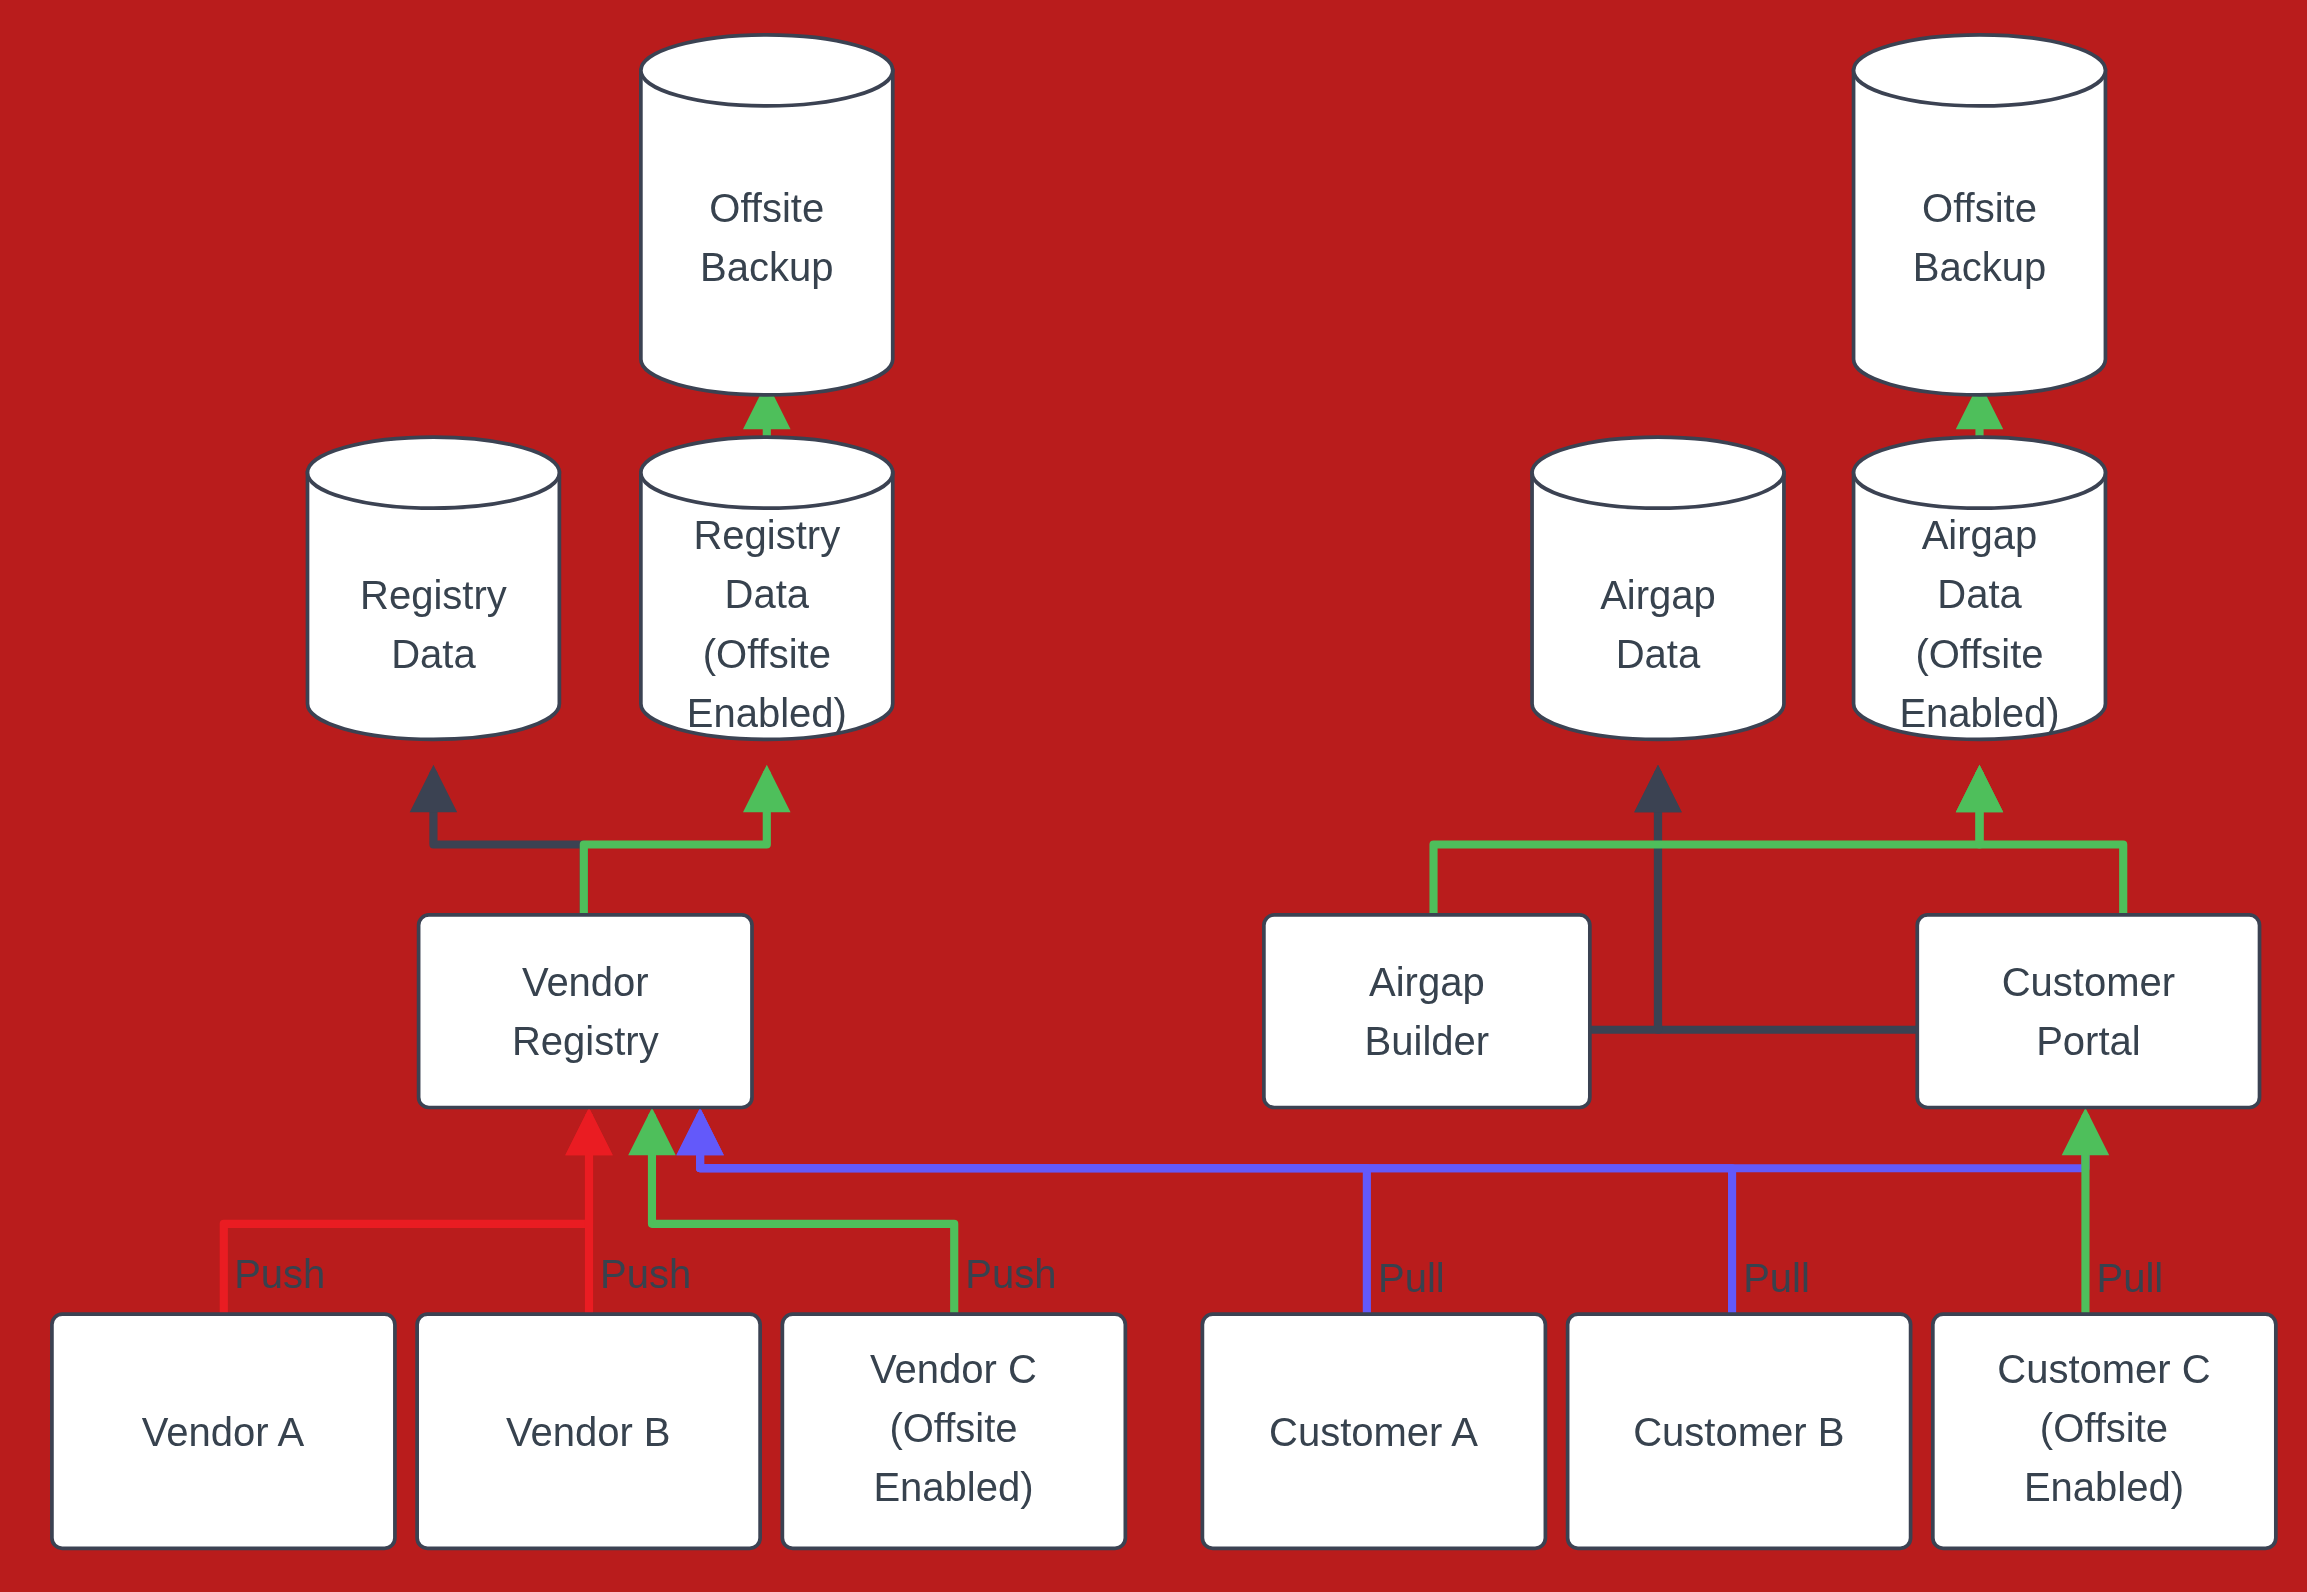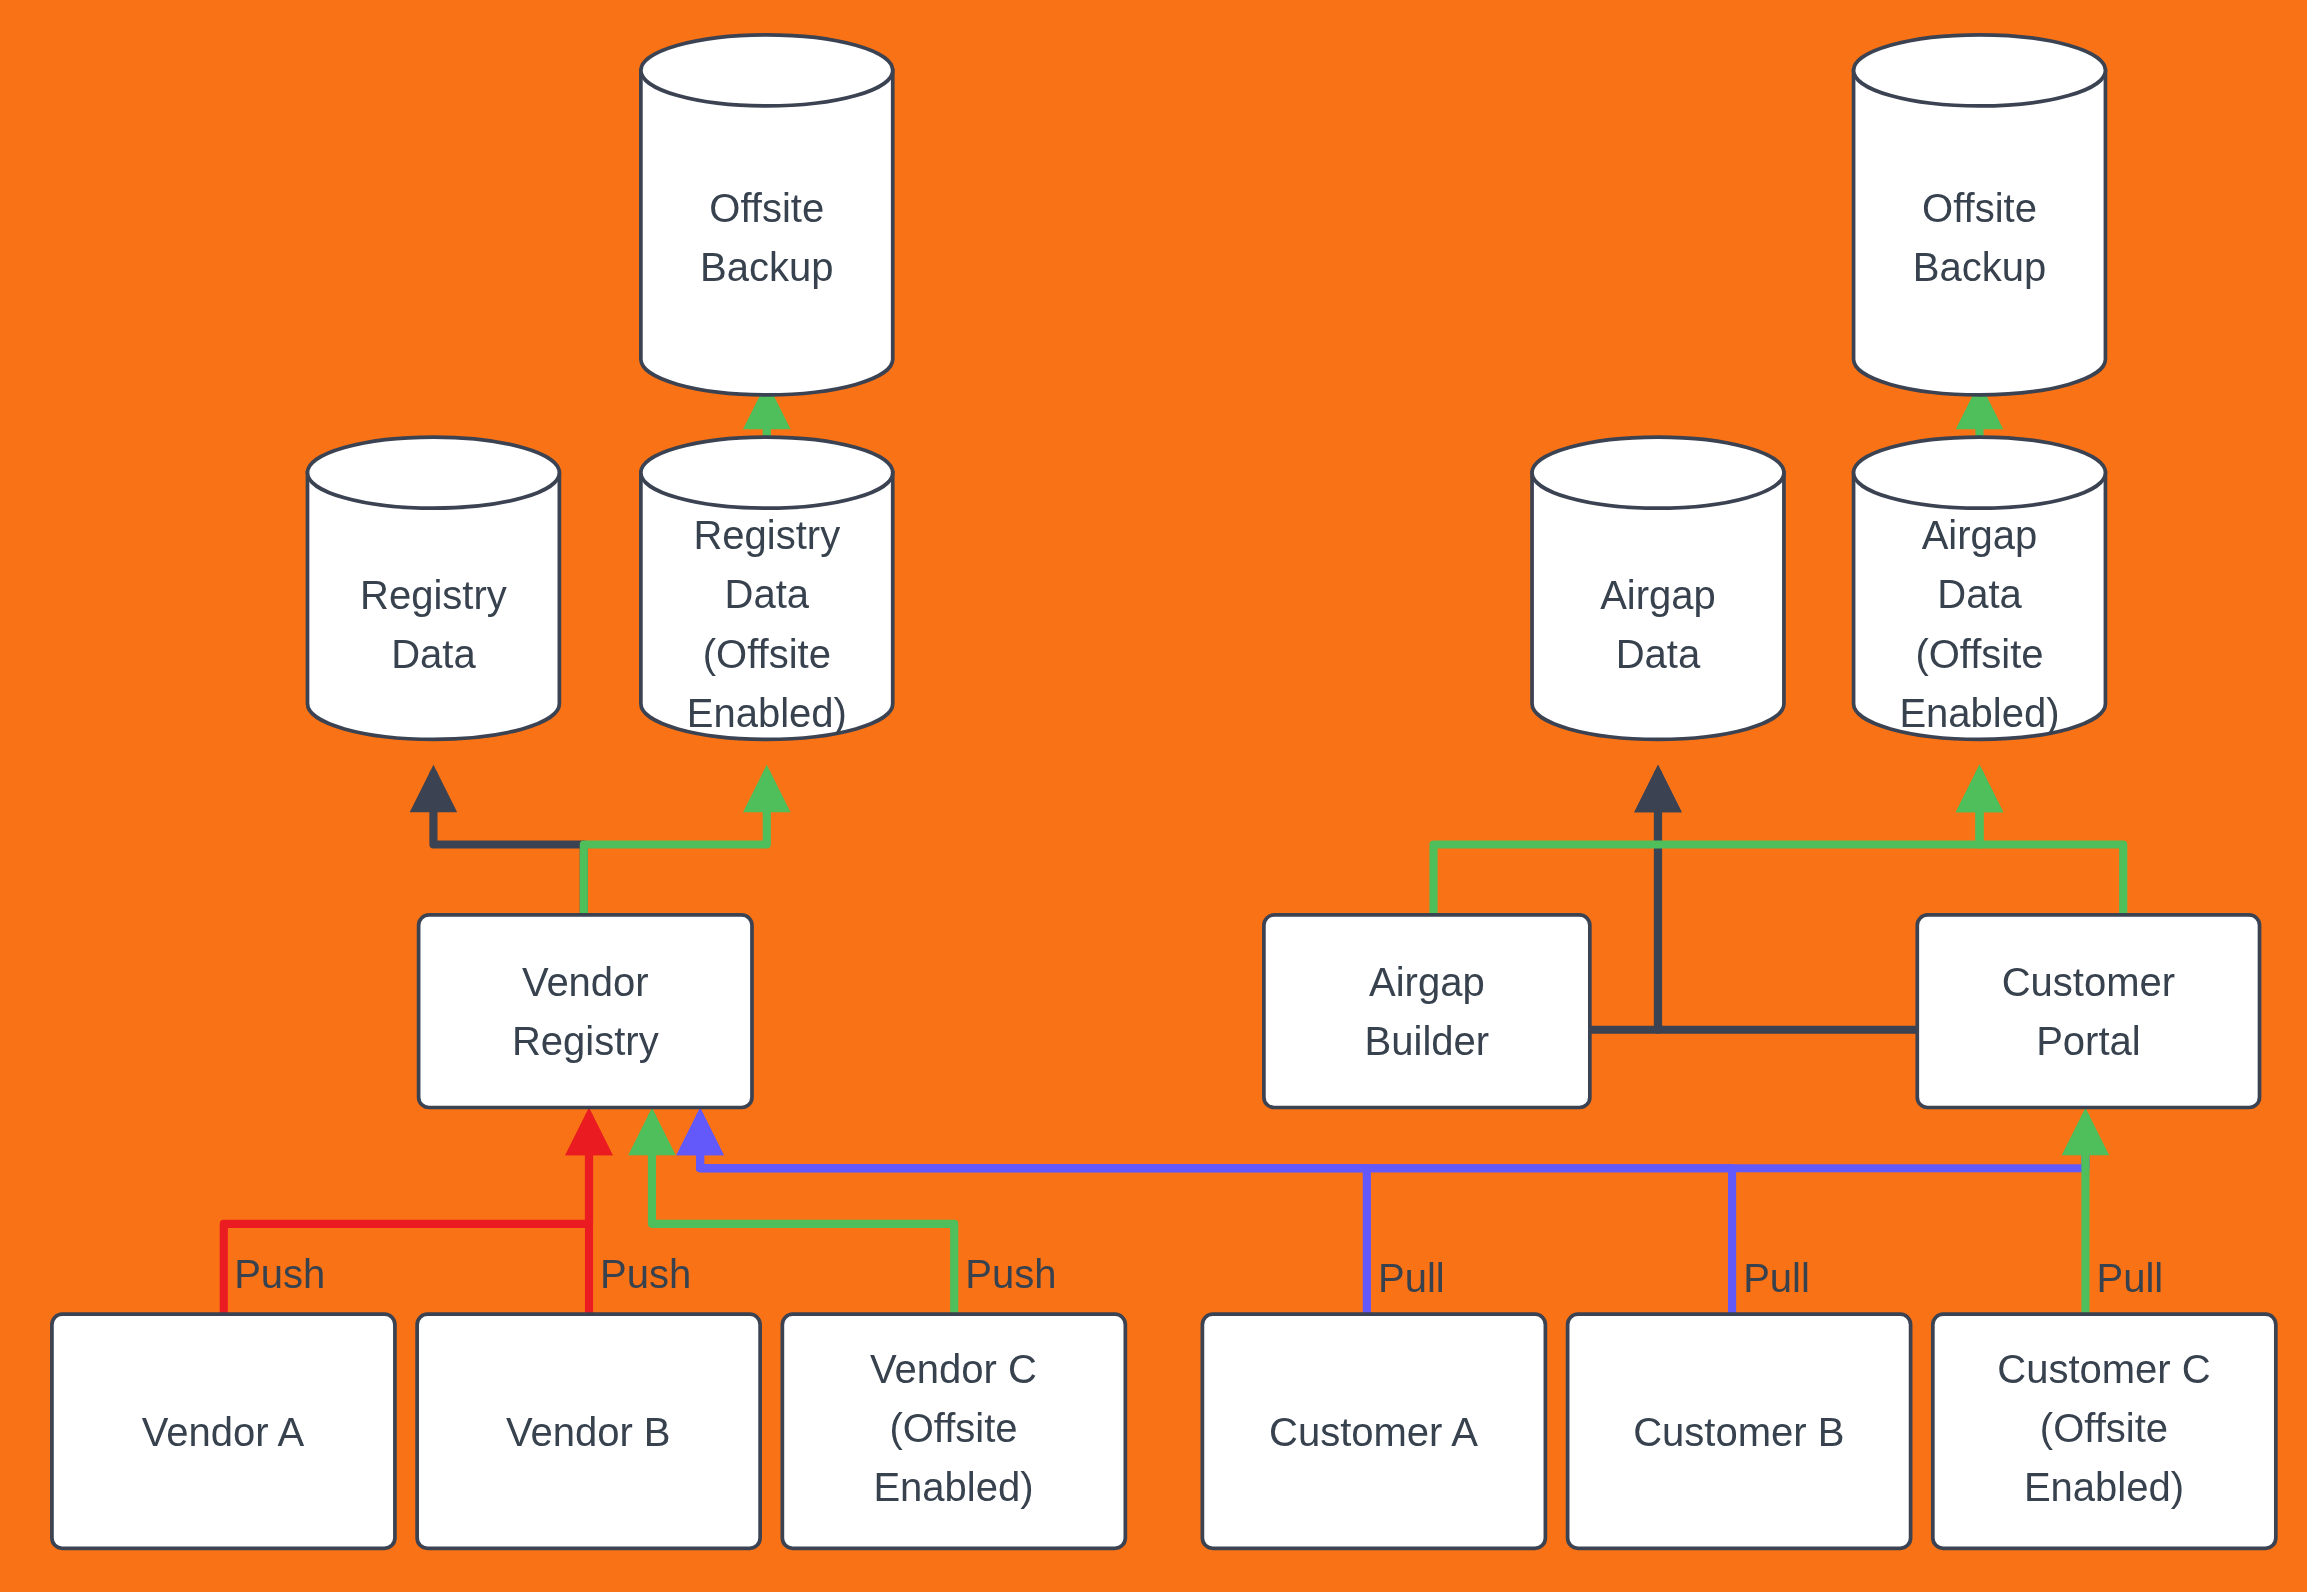--- a/index.html
+++ b/index.html
@@ -1,21 +1,21 @@
 <!DOCTYPE html>
 <html style="font-size:12px"><head>
 <meta charset="utf-8">
 <style>
   html,body{margin:0;padding:0;background:#ffffff;}
   body{
     width:2307px;height:1592px;
     font-family:"Liberation Sans","DejaVu Sans",sans-serif;
     overflow:hidden;
   }
-  #diagram-root{position:relative;width:2307px;height:1592px;background:#f97316;}
+  #diagram-root{position:relative;width:2307px;height:1592px;background:#b91c1c;}
   svg#flow{position:absolute;top:0;left:0;width:2307px;height:1592px;display:block;}
   .node-shape{fill:#ffffff;stroke:#3b4252;stroke-width:5;}
   .cyl-body{fill:#ffffff;stroke:#3b4252;stroke-width:5;}
   .cyl-top{fill:#ffffff;stroke:#3b4252;stroke-width:5;}
   .node-label{
     fill:#37424e;font-family:"Liberation Sans","DejaVu Sans",sans-serif;
     font-size:54px;text-anchor:middle;dominant-baseline:middle;
   }
   .edge-label{
     fill:#37424e;font-family:"Liberation Sans","DejaVu Sans",sans-serif;

